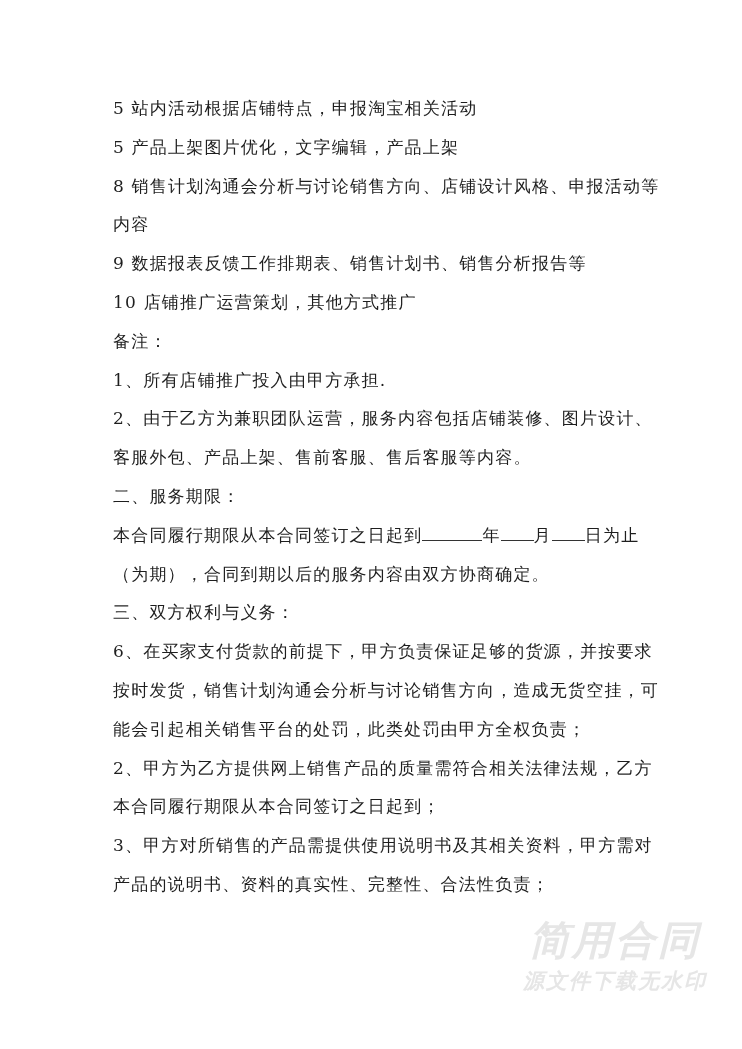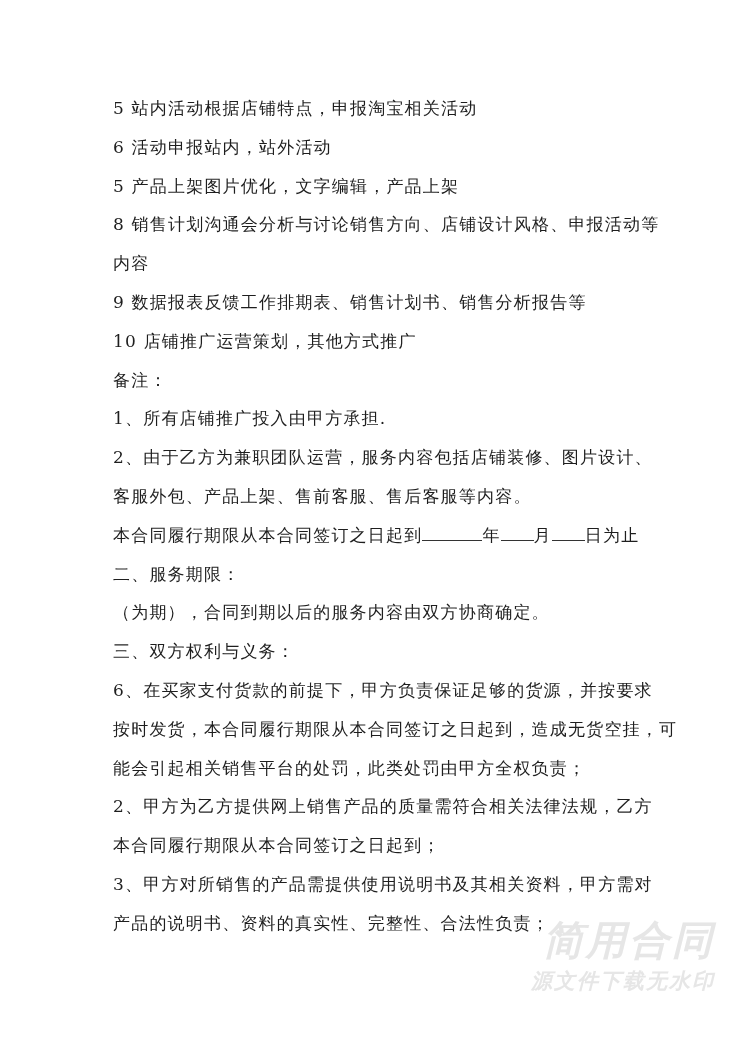--- a/index.html
+++ b/index.html
@@ -17,49 +17,48 @@
   .line {
     height: 38.8px; line-height: 28px; white-space: nowrap;
   }
   .blank { display: inline-block; border-bottom: 1px solid #333; height: 18px; vertical-align: baseline; }
   .b1 { width: 60px; }
   .b2 { width: 33px; }
   .watermark {
     position: absolute; left: 515px; top: 918px; width: 200px;
     font-family: "DejaVu Sans", "Liberation Sans", sans-serif;
     color: #e6e6e6; font-style: italic; font-weight: bold;
-    text-align: right; pointer-events: none;
+    text-align: center; pointer-events: none;
   }
   .wm-main { font-size: 40px; letter-spacing: 3px; line-height: 44px; }
   .wm-sub { font-size: 21px; letter-spacing: 2px; margin-top: 8px; line-height: 22px; }
 </style>
 </head>
 <body>
 
 <div class="page">
   <div class="content">
     <div class="line">5 站内活动根据店铺特点，申报淘宝相关活动</div>
-    <div class="line">6 活动申报站内，站外活动</div>
     <div class="line">5 产品上架图片优化，文字编辑，产品上架</div>
     <div class="line">8 销售计划沟通会分析与讨论销售方向、店铺设计风格、申报活动等</div>
     <div class="line">内容</div>
     <div class="line">9 数据报表反馈工作排期表、销售计划书、销售分析报告等</div>
     <div class="line">10 店铺推广运营策划，其他方式推广</div>
     <div class="line">备注：</div>
     <div class="line">1、所有店铺推广投入由甲方承担.</div>
     <div class="line">2、由于乙方为兼职团队运营，服务内容包括店铺装修、图片设计、</div>
     <div class="line">客服外包、产品上架、售前客服、售后客服等内容。</div>
+    <div class="line">二、服务期限：</div>
     <div class="line">
       <span>本合同履行期限从本合同签订之日起到</span><span class="blank b1"></span><span>年</span><span class="blank b2"></span><span>月</span><span class="blank b2"></span><span>日为止</span>
     </div>
-    <div class="line">二、服务期限：</div>
     <div class="line">（为期），合同到期以后的服务内容由双方协商确定。</div>
     <div class="line">三、双方权利与义务：</div>
     <div class="line">6、在买家支付货款的前提下，甲方负责保证足够的货源，并按要求</div>
-    <div class="line">按时发货，本合同履行期限从本合同签订之日起到，造成无货空挂，可</div>
+    <div class="line">按时发货，销售计划沟通会分析与讨论销售方向，造成无货空挂，可</div>
     <div class="line">能会引起相关销售平台的处罚，此类处罚由甲方全权负责；</div>
     <div class="line">2、甲方为乙方提供网上销售产品的质量需符合相关法律法规，乙方</div>
     <div class="line">本合同履行期限从本合同签订之日起到；</div>
     <div class="line">3、甲方对所销售的产品需提供使用说明书及其相关资料，甲方需对</div>
     <div class="line">产品的说明书、资料的真实性、完整性、合法性负责；</div>
   </div>
 
   <div class="watermark">
     <div class="wm-main">简用合同</div>
     <div class="wm-sub">源文件下载无水印</div>

